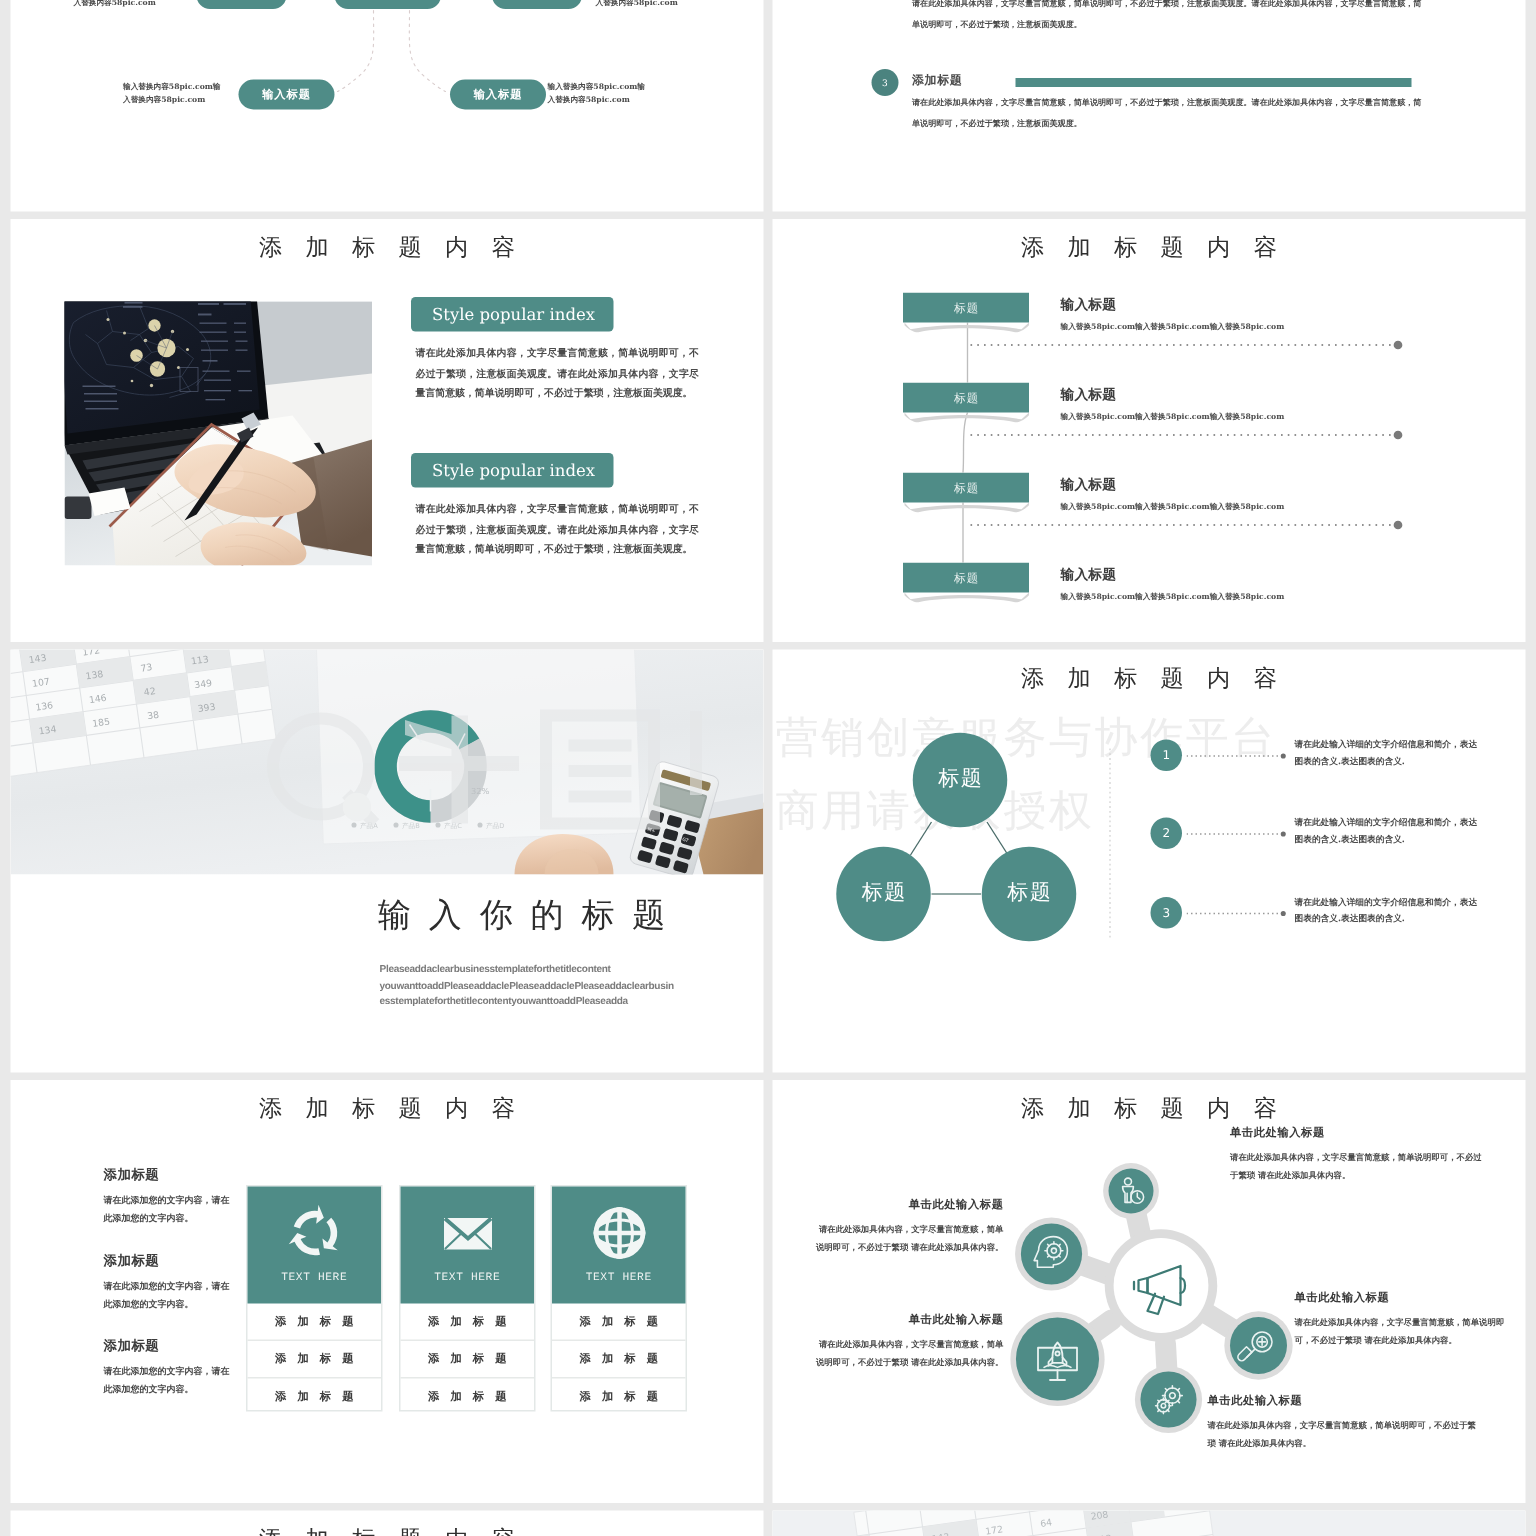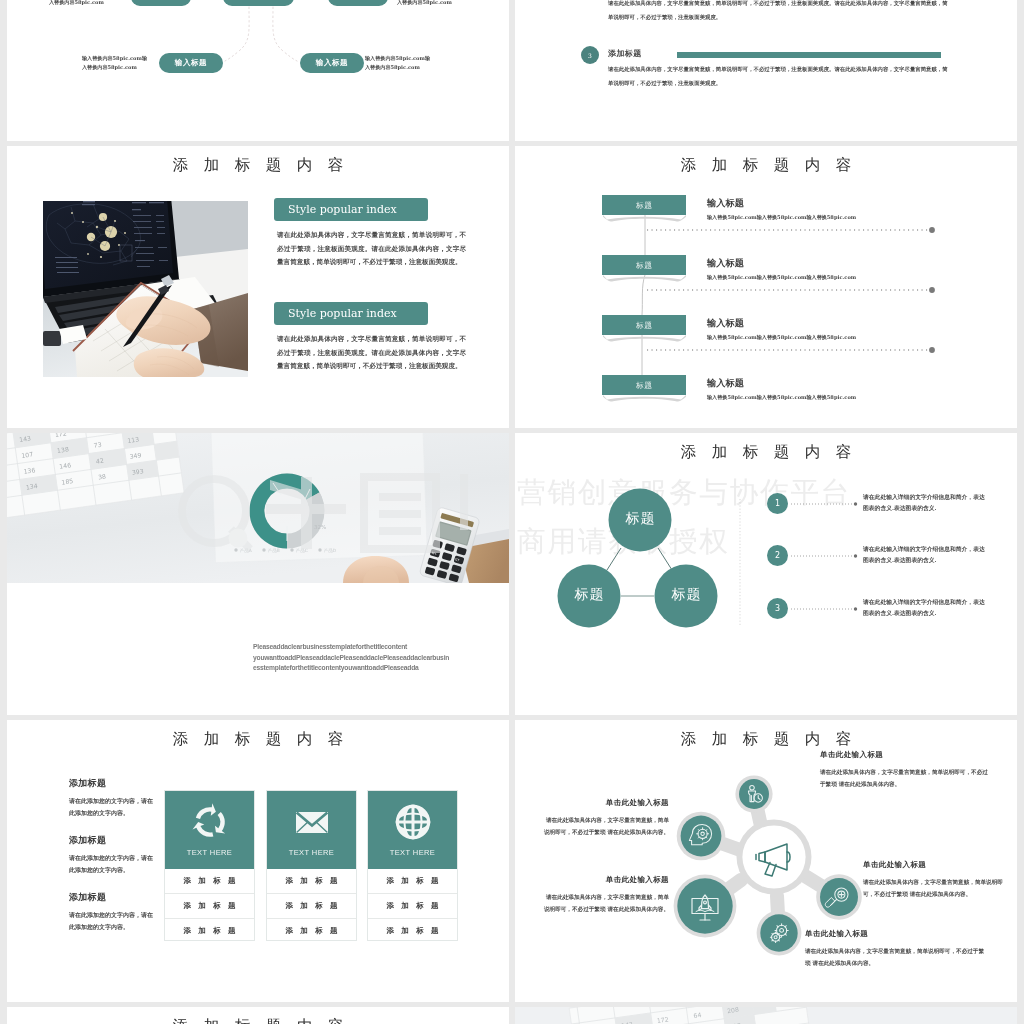--- a/index.html
+++ b/index.html
@@ -23,21 +23,21 @@
            display:flex;align-items:center;justify-content:center;letter-spacing:.6px;font-weight:bold;}
   .b1{left:152px;top:194px;width:64px;} .b2{left:293px;top:194px;width:64px;}
   .f-note{position:absolute;font-size:5.1px;line-height:1.72;color:#4a4a4a;font-weight:bold;}
   .n-tl{left:42px;top:139px;width:70px;text-align:left;}
   .n-tr{left:390px;top:139px;width:70px;text-align:left;}
   .n-bl{left:75px;top:195px;width:70px;text-align:left;}
   .n-br{left:358px;top:195px;width:70px;text-align:left;}
 
   
   .photo1{position:absolute;left:36px;top:55px;}
-  .it-pill{position:absolute;left:267px;width:154px;height:23px;background:#4f8c87;border-radius:3px;
+  .it-pill{position:absolute;left:267px;width:135px;height:23px;background:#4f8c87;border-radius:3px;
            color:#fff;font-family:"DejaVu Serif",serif;font-size:11px;
            display:flex;align-items:center;padding-left:14px;box-sizing:border-box;}
   .pa{top:52px;} .pb{top:156px;}
   .it-body{position:absolute;left:270px;width:189px;font-size:6.6px;line-height:2.05;
            color:#4a4a4a;font-weight:bold;text-align:justify;}
   .ba{top:83px;} .bb{top:187px;}
 
   
   .tl-svg{position:absolute;left:0;top:0;}
   .tl-row{position:absolute;left:0;width:502px;height:40px;}
@@ -78,21 +78,21 @@
 
   
   .lt-item{position:absolute;left:62px;width:88px;}
   .lt-h{font-size:9px;color:#3d3d3d;font-weight:bold;letter-spacing:.3px;}
   .lt-b{font-size:6px;color:#4a4a4a;font-weight:bold;line-height:2.0;margin-top:5px;}
   .card{position:absolute;top:70px;width:91px;height:151px;background:#fff;
         border:1px solid #e3e8e7;box-sizing:border-box;}
   .card-top{position:relative;height:78px;background:#4f8c87;}
   .card-ic{position:absolute;left:25px;top:11px;}
   .card-cap{position:absolute;left:0;top:57px;width:89px;text-align:center;
-            font-family:Liberation Sans, sans-serif;font-size:7.5px;color:#f0f4f3;letter-spacing:.4px;}
+            font-family:Liberation Mono, monospace;font-size:7.5px;color:#f0f4f3;letter-spacing:.4px;}
   .card-row{height:24px;line-height:24px;text-align:center;font-size:7.5px;color:#3d3d3d;
             font-weight:bold;letter-spacing:2.4px;text-indent:2.4px;border-bottom:1px solid #e6e9e8;}
   .card-row.last{border-bottom:none;}
 
   
   .hub-svg{position:absolute;left:0;top:0;}
   .photo3{position:absolute;left:0;top:0;}
   .hub-lab{position:absolute;}
   .hub-lab.tr{text-align:right;}
   .hub-h{font-size:7.5px;color:#3a3a3a;font-weight:bold;letter-spacing:.4px;}
@@ -502,20 +502,21 @@
       <rect x="92" y="33" width="80" height="10"></rect>
       <rect x="127" y="6" width="11" height="72"></rect>
       <path d="M96 9 L129 19 L129 29 L96 19 Z"></path>
       <rect x="190" y="6" width="72" height="72" fill="none" stroke="#e4e6e7" stroke-width="8"></rect>
       <rect x="205" y="22" width="42" height="8"></rect>
       <rect x="205" y="39" width="42" height="8"></rect>
       <rect x="205" y="56" width="42" height="8"></rect>
       <rect x="286" y="3" width="8" height="56"></rect>
     </g>
   </svg>
+  <div class="part-head">输 入 你 的 标 题</div>
   <div class="part-sub">Pleaseaddaclearbusinesstemplateforthetitlecontent youwanttoaddPleaseaddaclePleaseaddaclePleaseaddaclearbusin esstemplateforthetitlecontentyouwanttoaddPleaseadda</div>
 </div>
 
 <div class="slide col-r r3">
   <div class="stitle">添 加 标 题 内 容</div>
   <div class="wm-block">
     <div class="wm-l1">营销创意服务与协作平台</div>
     <div class="wm-l2">商用请获取授权</div>
   </div>
   <svg class="tri-svg" width="502" height="282" viewBox="0 0 502 282">

